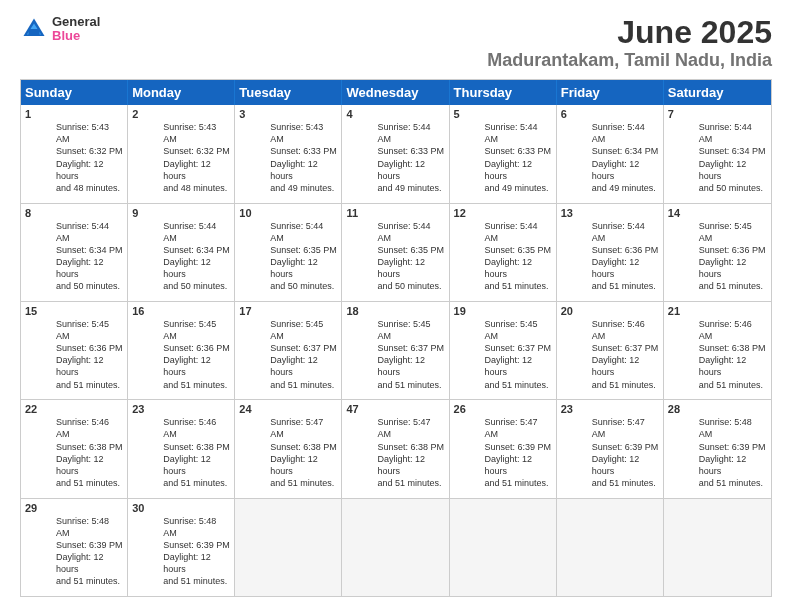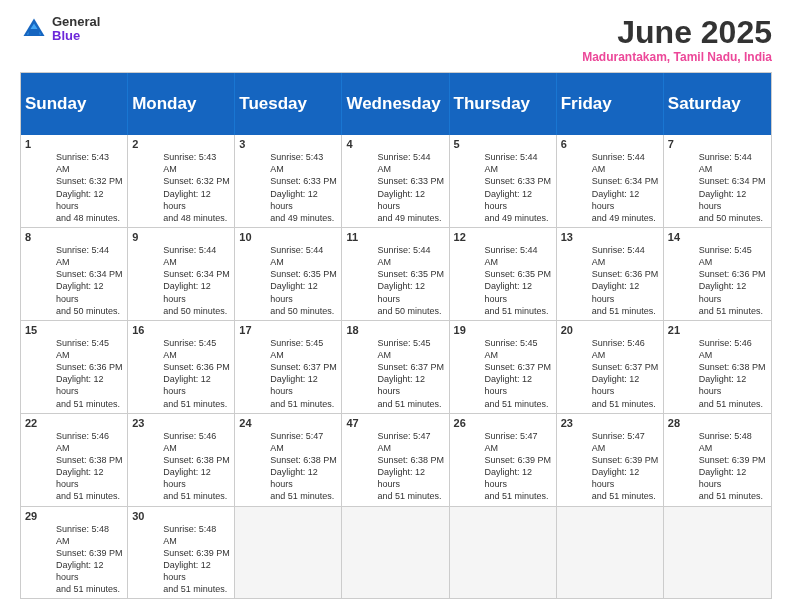--- a/index.html
+++ b/index.html
@@ -29,56 +29,56 @@
       gap: 4px;
     }
     .logo-text {
       display: flex;
       flex-direction: column;
       font-size: 13px;
       font-weight: bold;
       line-height: 1.1;
     }
     .logo-general { color: #333; }
-    .logo-blue { color: #6d28d9; }
+    .logo-blue { color: #ec4899; }
     .logo-icon {
       width: 28px;
       height: 28px;
     }
     .title-block {
       text-align: right;
     }
     .month-title {
       font-size: 32px;
       font-weight: bold;
       color: #333;
       line-height: 1.1;
     }
     .location {
-      font-size: 12px;
-      color: #ec4899;
+      font-size: 18px;
+      color: #737373;
       font-weight: bold;
       margin-left: 12px;
     }
     .calendar {
       flex: 1;
       display: flex;
       flex-direction: column;
       border: 1px solid #ccc;
     }
     .cal-header {
       display: grid;
       grid-template-columns: repeat(7, 1fr);
       background: #1565c0;
     }
     .cal-header-cell {
       color: #fff;
-      font-size: 17px;
-      font-weight: bold;
-      padding: 21px 4px;
+      font-size: 13px;
+      font-weight: bold;
+      padding: 5px 4px;
       text-align: left;
       border-right: 1px solid #1976d2;
     }
     .cal-header-cell:last-child { border-right: none; }
     .cal-body {
       flex: 1;
       display: flex;
       flex-direction: column;
     }
     .cal-row {

